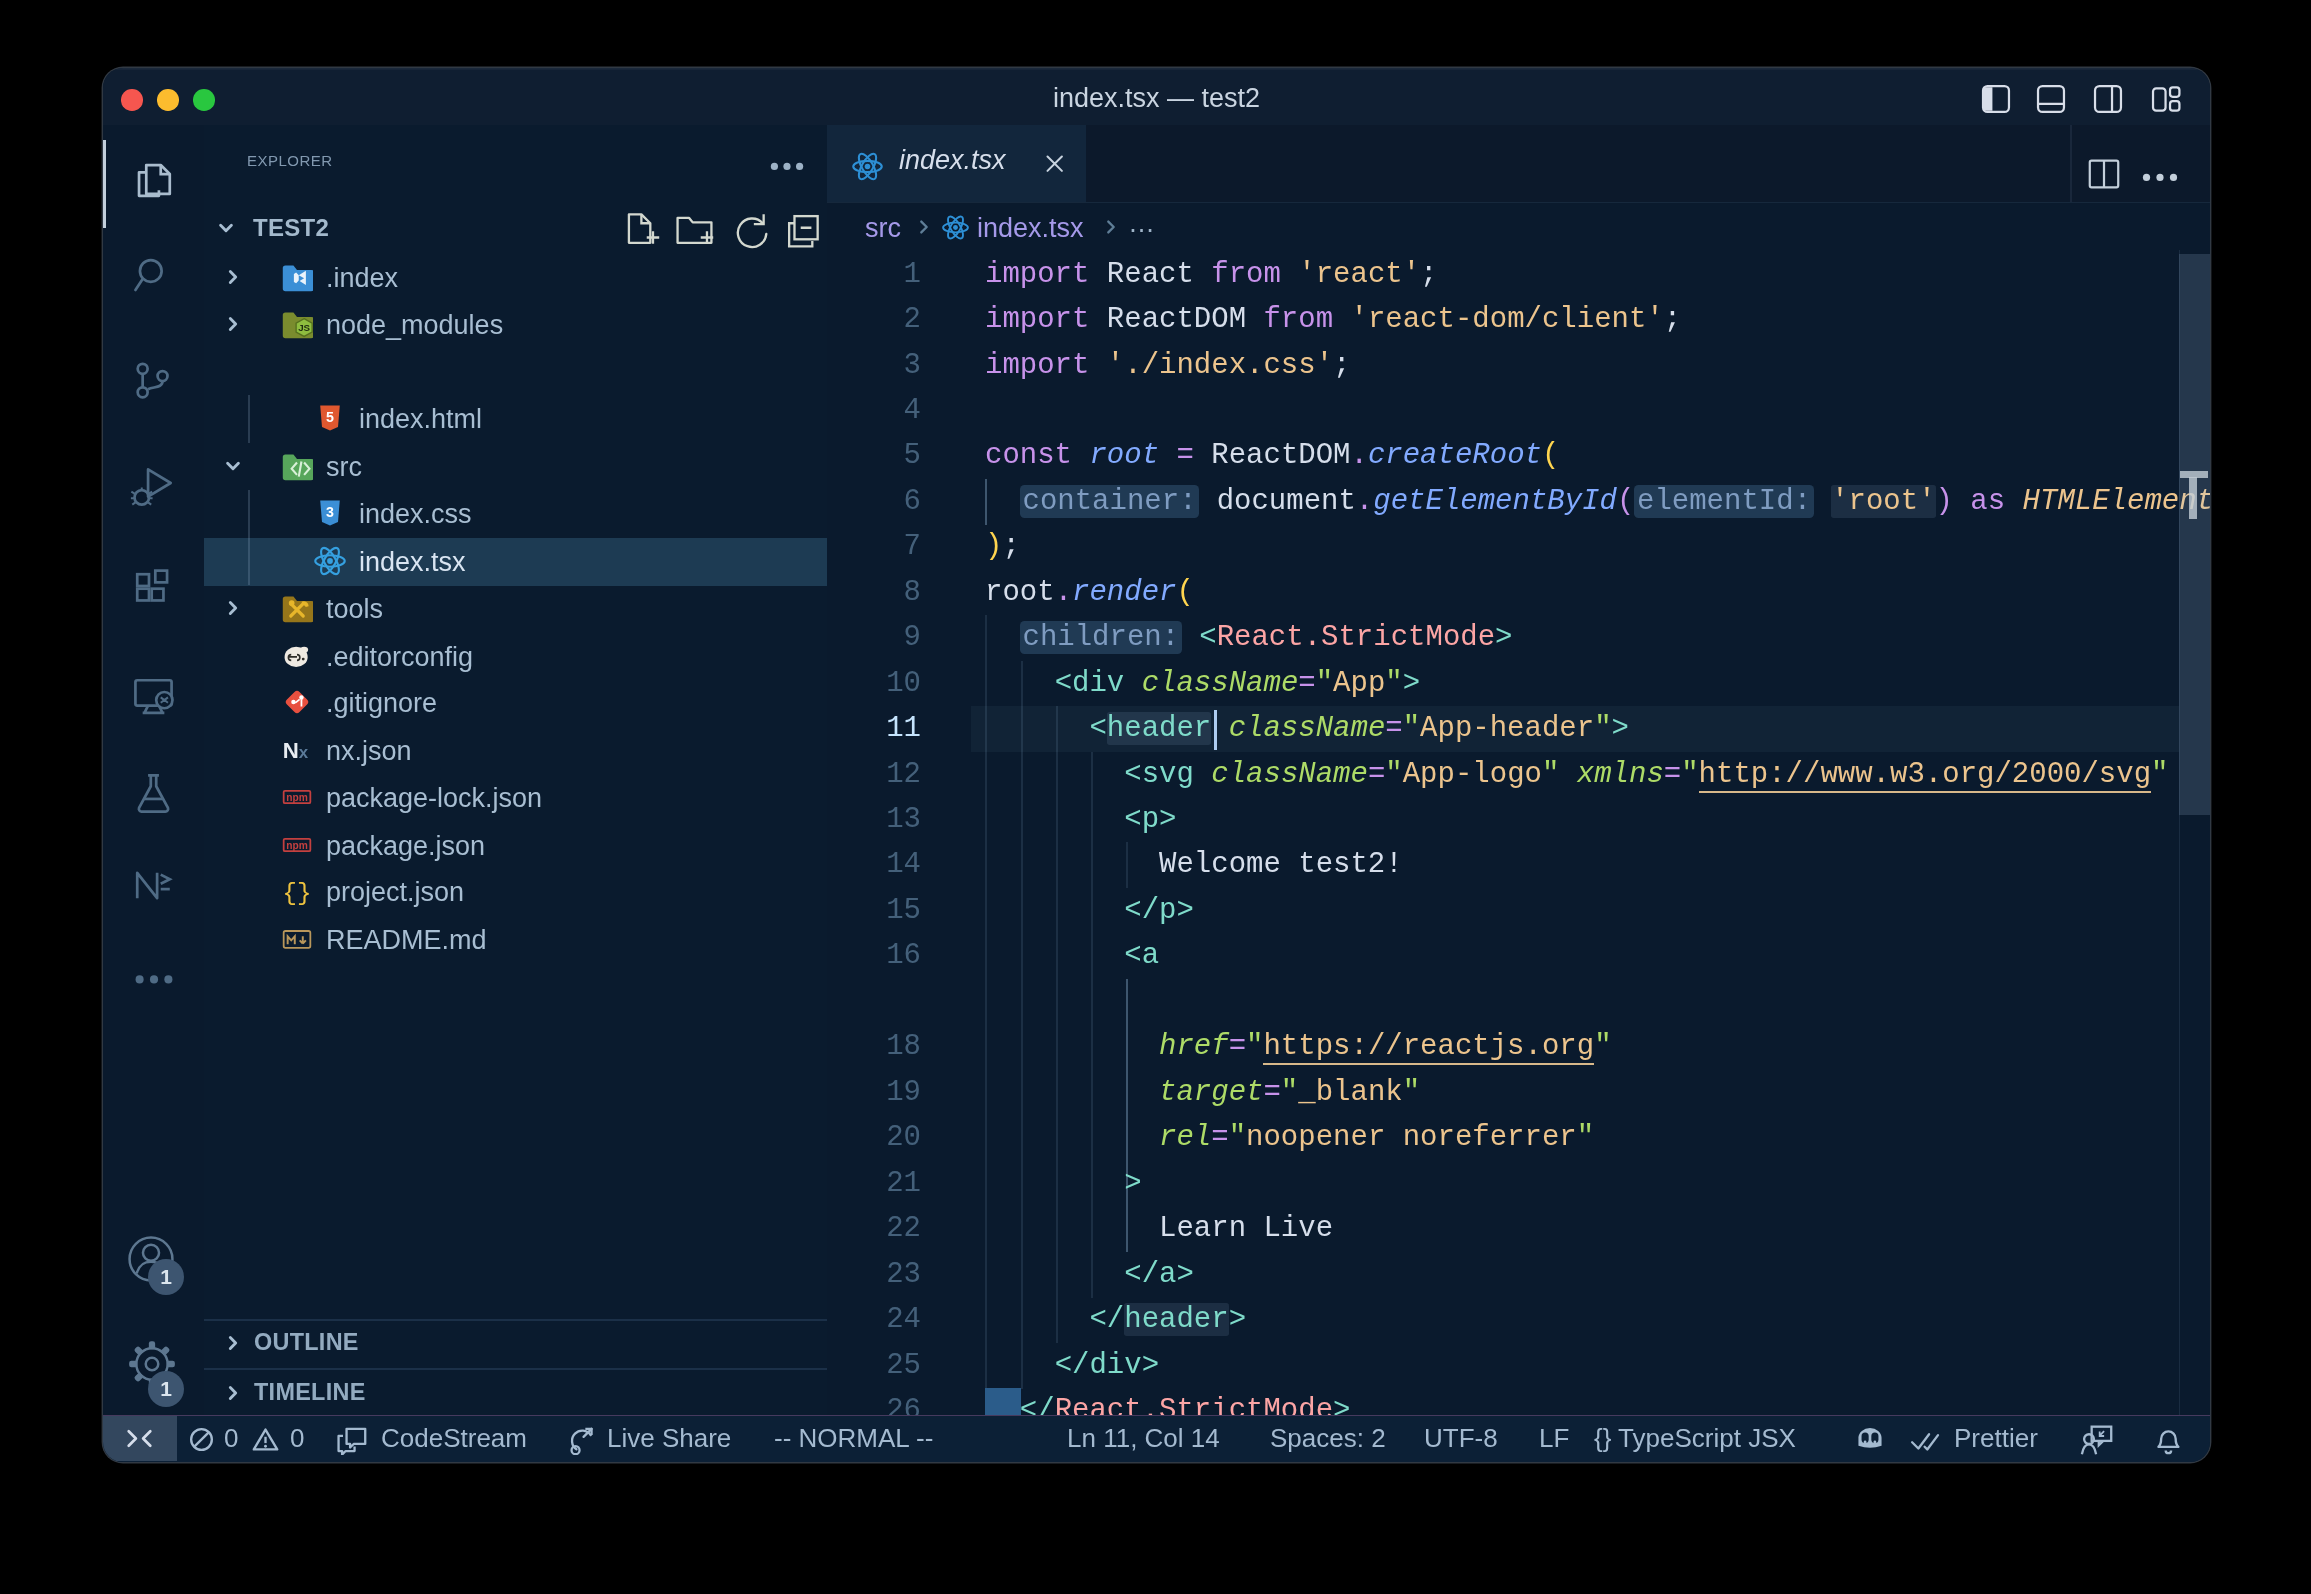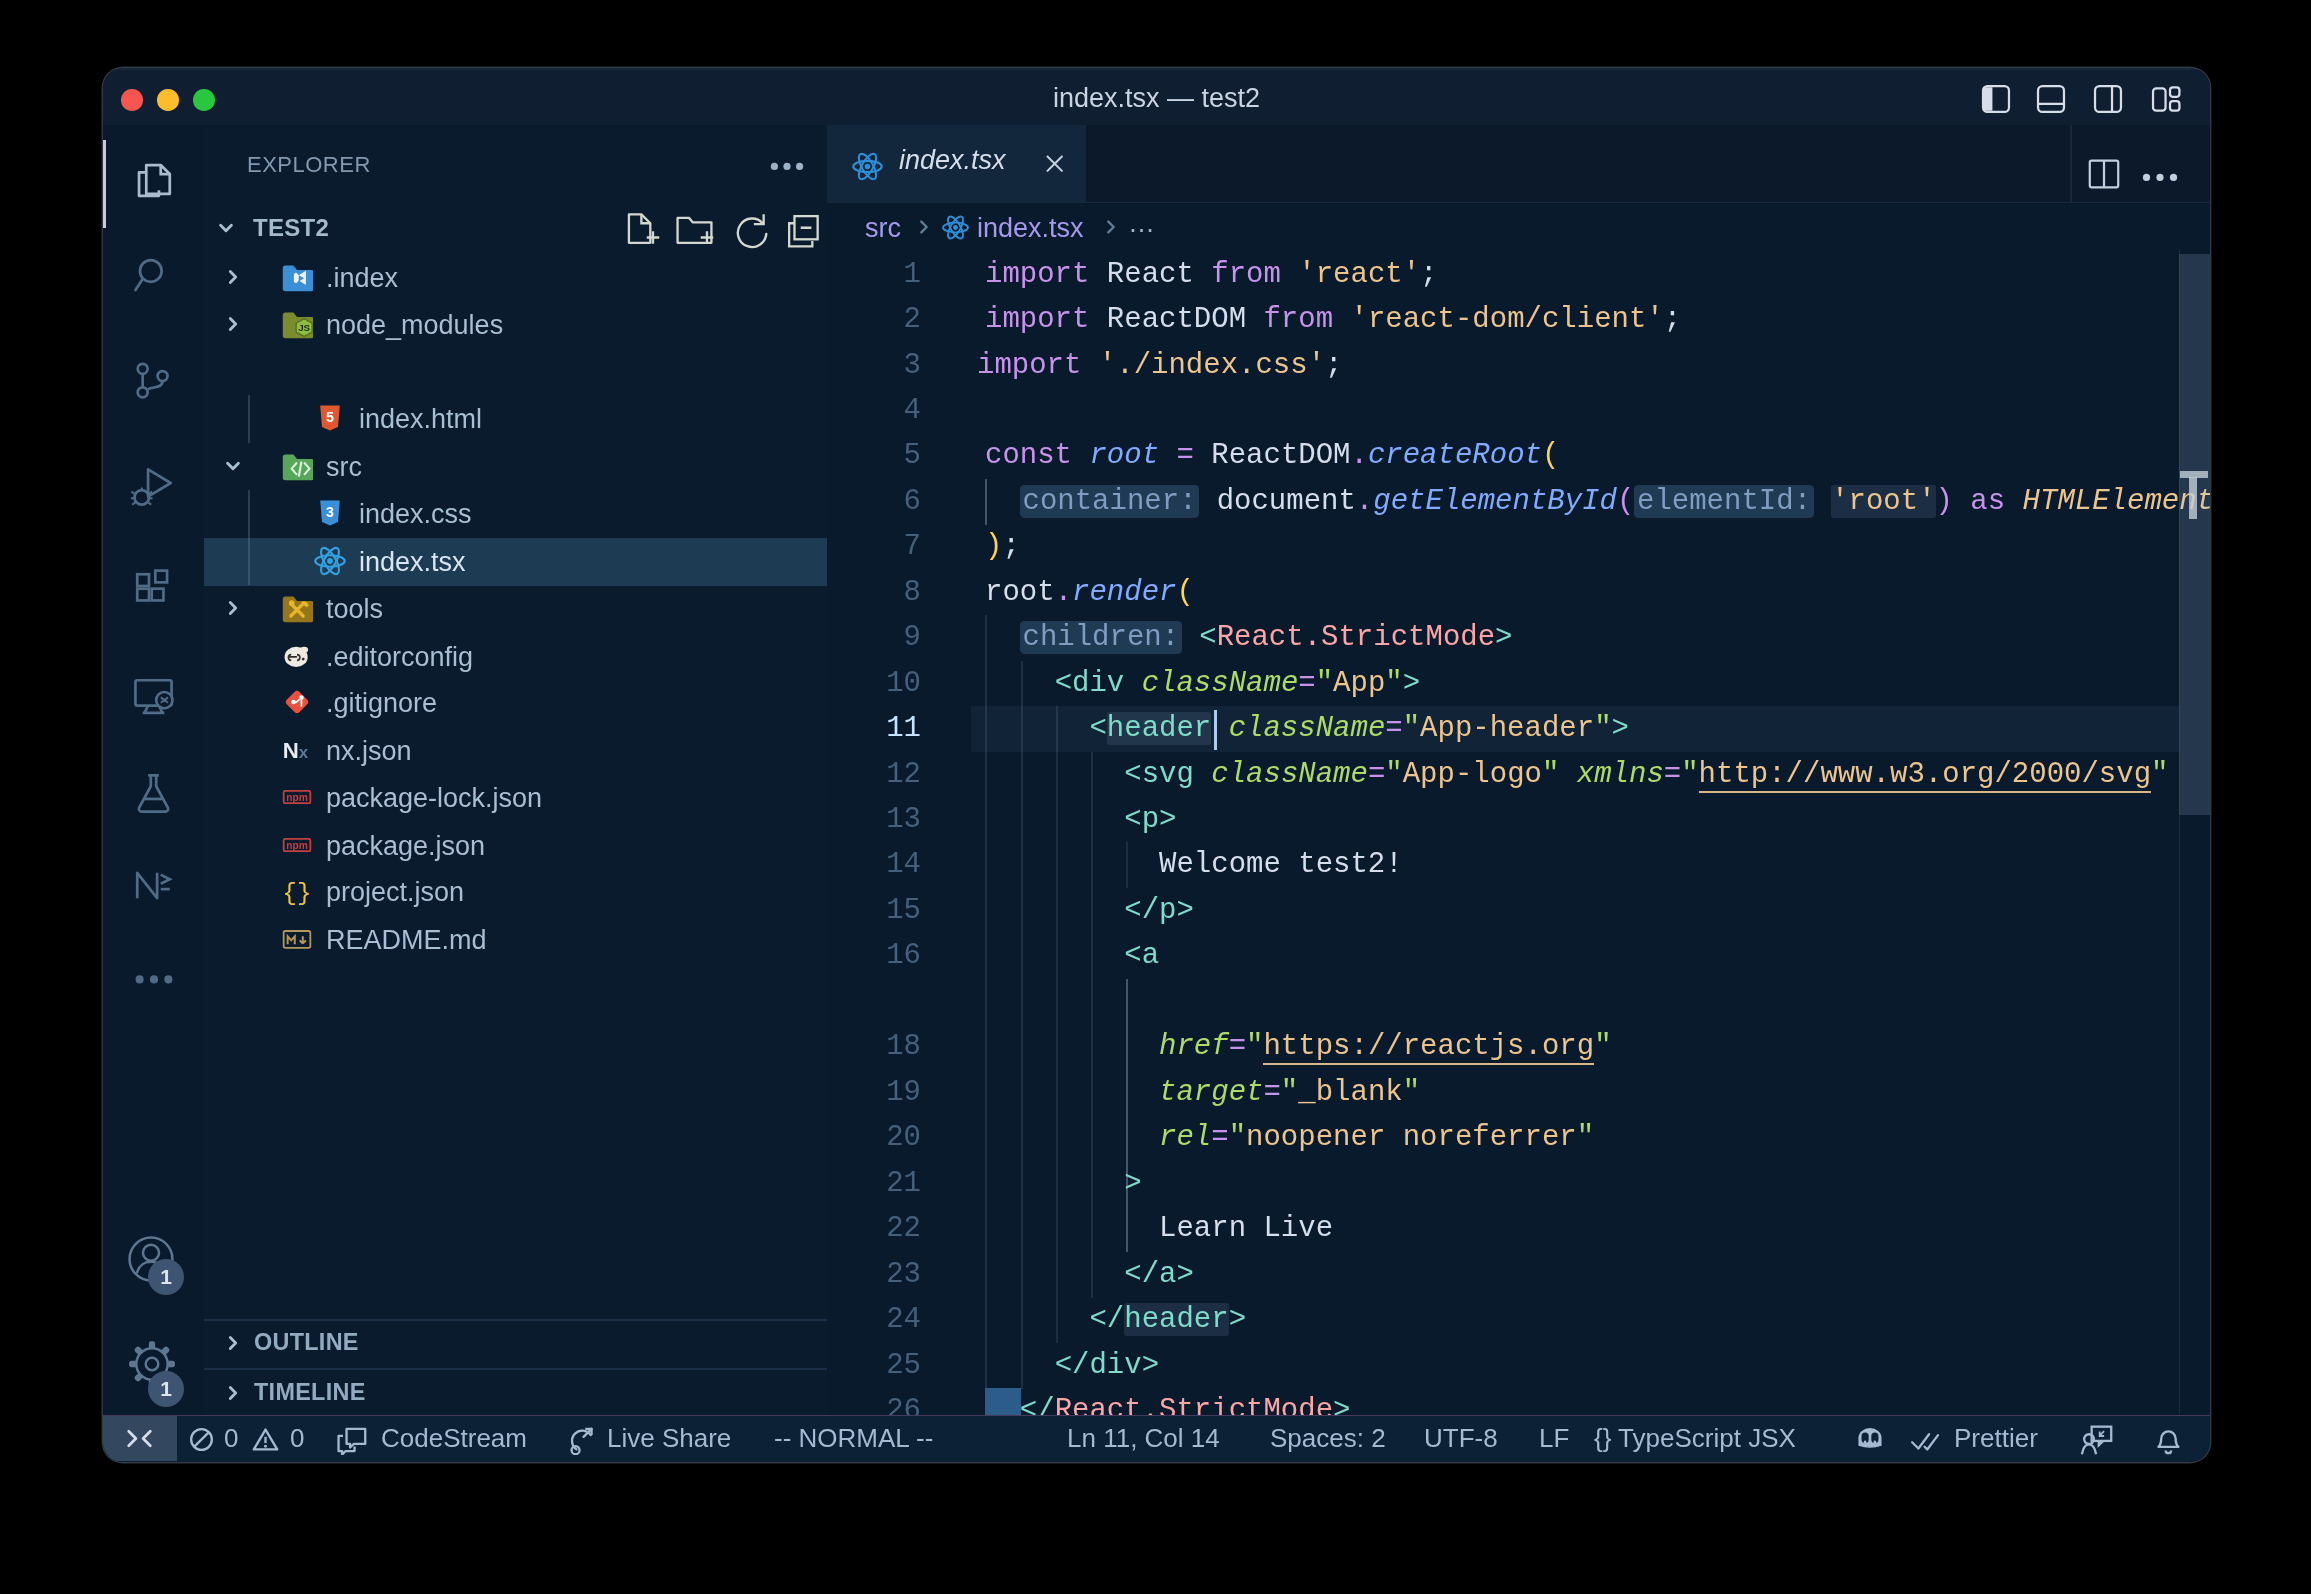--- a/index.html
+++ b/index.html
@@ -130,21 +130,21 @@
         <rect x="25.5" y="3.5" width="7" height="9" rx="2.5" fill="#5d7790" transform="rotate(225 29 29)"></rect>
         <rect x="25.5" y="3.5" width="7" height="9" rx="2.5" fill="#5d7790" transform="rotate(270 29 29)"></rect>
         <rect x="25.5" y="3.5" width="7" height="9" rx="2.5" fill="#5d7790" transform="rotate(315 29 29)"></rect>
         <circle cx="29" cy="29" r="17.5" stroke="#5d7790" stroke-width="2.8" fill="none"></circle>
         <circle cx="29" cy="29" r="7" stroke="#5d7790" stroke-width="2.8" fill="none"></circle>
       </svg>
       <div class="abs" style="left:45px;top:1134px;width:36px;height:36px;border-radius:50%;background:#3d5570;color:#dbe5ee;font-size:21px;font-weight:bold;text-align:center;line-height:36px">1</div>
       <div class="abs" style="left:45px;top:1246px;width:36px;height:36px;border-radius:50%;background:#3d5570;color:#dbe5ee;font-size:21px;font-weight:bold;text-align:center;line-height:36px">1</div>
     </div>
     <div id="side">
-      <div class="abs" style="left:43px;top:27px;font-size:22px;letter-spacing:0.5px;color:#8299b0">EXPLORER</div>
+      <div class="abs" style="left:43px;top:27px;font-size:15px;letter-spacing:0.5px;color:#8299b0">EXPLORER</div>
       <div class="abs dots3" style="left:565px;top:36px;color:#9db2c6">
         <svg class="ic " style="" width="36" height="10.8" viewBox="0 0 40 12" fill="none">
           <circle cx="6" cy="6" r="4" fill="#9db2c6"></circle>
           <circle cx="20" cy="6" r="4" fill="#9db2c6"></circle>
           <circle cx="34" cy="6" r="4" fill="#9db2c6"></circle>
         </svg>
       </div>
       <div class="tree" style="top:80px">
         <span class="abs" style="left:12.6px;top:14.4px">
           <svg class="ic " style="" width="18" height="18" viewBox="0 0 20 20" fill="none">
@@ -417,21 +417,21 @@
         <div class="abs" style="left:158px;top:1138px;width:36px;height:46px;background:#2b5c8a"></div>
         <div class="abs" style="left:158px;top:229px;width:1.8px;height:46px;background:rgba(127,160,190,0.45)"></div>
         <div class="abs" style="left:158px;top:365px;width:1.8px;height:773px;background:rgba(127,160,190,0.16)"></div>
         <div class="abs" style="left:194px;top:411px;width:1.8px;height:728px;background:rgba(127,160,190,0.16)"></div>
         <div class="abs" style="left:229px;top:456px;width:1.8px;height:637px;background:rgba(127,160,190,0.16)"></div>
         <div class="abs" style="left:264px;top:502px;width:1.8px;height:546px;background:rgba(127,160,190,0.16)"></div>
         <div class="abs" style="left:299px;top:592px;width:1.8px;height:46px;background:rgba(127,160,190,0.16)"></div>
         <div class="abs" style="left:299px;top:729px;width:1.8px;height:273px;background:rgba(127,160,190,0.45)"></div>
         <div class="cl" style="top:1.6px"><span class="n" style="">1</span><span class="c" style="left:158px"><span class="k">import</span> <span class="v">React</span> <span class="k">from</span> <span class="s">'react'</span><span class="v">;</span></span></div>
         <div class="cl" style="top:47px"><span class="n" style="">2</span><span class="c" style="left:158px"><span class="k">import</span> <span class="v">ReactDOM</span> <span class="k">from</span> <span class="s">'react-dom/client'</span><span class="v">;</span></span></div>
-        <div class="cl" style="top:93px"><span class="n" style="">3</span><span class="c" style="left:150px"><span class="k">import</span> <span class="s">'./index.css'</span><span class="v">;</span></span></div>
+        <div class="cl" style="top:93px"><span class="n" style="">3</span><span class="c" style="left:158px"><span class="k">import</span> <span class="s">'./index.css'</span><span class="v">;</span></span></div>
         <div class="cl" style="top:138px"><span class="n" style="">4</span><span class="c" style="left:158px"></span></div>
         <div class="cl" style="top:183px"><span class="n" style="">5</span><span class="c" style="left:158px"><span class="k">const</span> <span class="fn">root</span> <span class="pk">=</span> <span class="v">ReactDOM</span><span class="pk">.</span><span class="fn">createRoot</span><span class="g">(</span></span></div>
         <div class="cl" style="top:229px"><span class="n" style="">6</span><span class="c" style="left:158px">  <span class="inl">container:</span> <span class="v">document</span><span class="pk">.</span><span class="fn">getElementById</span><span class="pk">(</span><span class="inl">elementId:</span> <span class="hl"><span class="s">'root'</span></span><span class="pk">)</span> <span class="k">as</span> <span class="si">HTMLElement</span></span></div>
         <div class="cl" style="top:274px"><span class="n" style="">7</span><span class="c" style="left:158px"><span class="g">)</span><span class="v">;</span></span></div>
         <div class="cl" style="top:320px"><span class="n" style="">8</span><span class="c" style="left:158px"><span class="v">root</span><span class="pk">.</span><span class="fn">render</span><span class="g">(</span></span></div>
         <div class="cl" style="top:365px"><span class="n" style="">9</span><span class="c" style="left:158px">  <span class="inl">children:</span> <span class="t">&lt;</span><span class="cmp">React.StrictMode</span><span class="t">&gt;</span></span></div>
         <div class="cl" style="top:411px"><span class="n" style="">10</span><span class="c" style="left:158px">    <span class="t">&lt;div</span> <span class="at">className</span><span class="pk">=</span><span class="q">"</span><span class="s">App</span><span class="q">"</span><span class="t">&gt;</span></span></div>
         <div class="cl" style="top:456px"><span class="n" style="color:#c5e4fd">11</span><span class="c" style="left:158px">      <span class="t">&lt;</span><span class="hl"><span class="t">header</span></span> <span class="at">className</span><span class="pk">=</span><span class="q">"</span><span class="s">App-header</span><span class="q">"</span><span class="t">&gt;</span></span></div>
         <div class="cl" style="top:502px"><span class="n" style="">12</span><span class="c" style="left:158px">        <span class="t">&lt;svg</span> <span class="at">className</span><span class="pk">=</span><span class="q">"</span><span class="s">App-logo</span><span class="q">"</span> <span class="at">xmlns</span><span class="pk">=</span><span class="q">"</span><span class="su">http://www.w3.org/2000/svg</span><span class="q">"</span></span></div>
         <div class="cl" style="top:547px"><span class="n" style="">13</span><span class="c" style="left:158px">        <span class="t">&lt;p&gt;</span></span></div>

